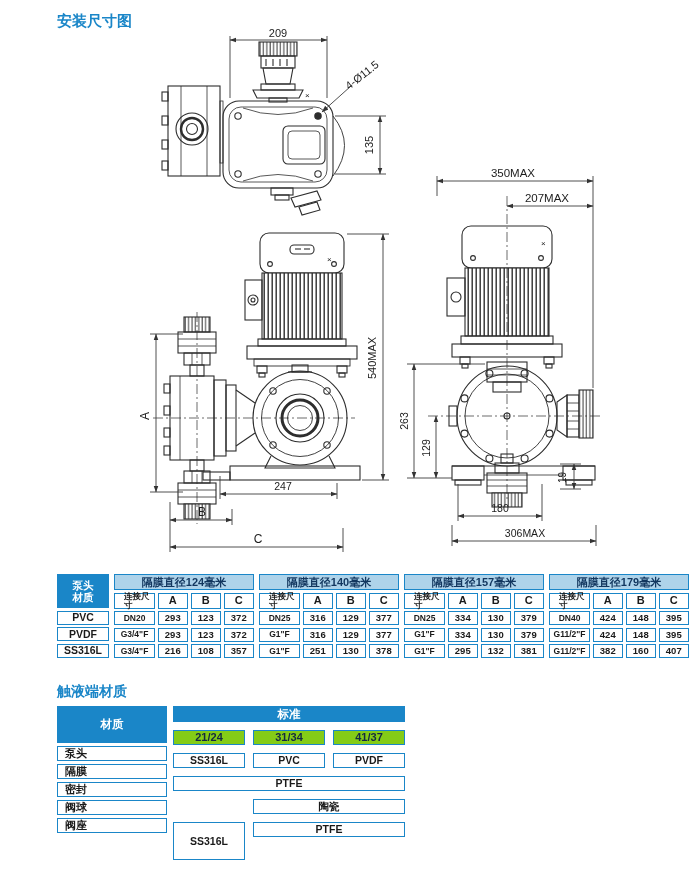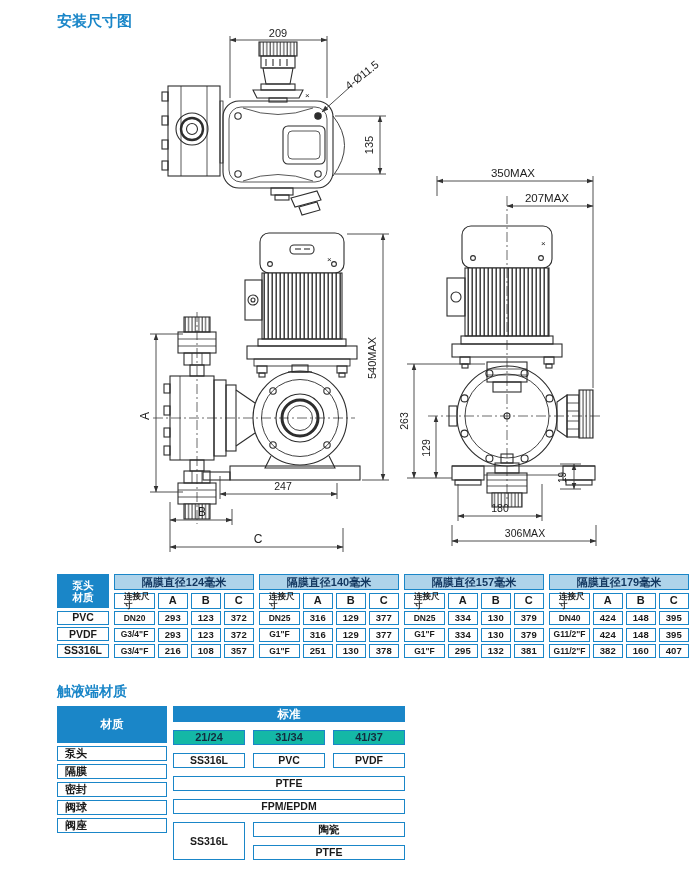--- a/index.html
+++ b/index.html
@@ -48,21 +48,21 @@
   .mt-left .hd{
     background:#1a86c8;color:#fff;font-weight:bold;font-size:11.5px;border:1.5px solid #1a86c8;
     display:flex;align-items:center;justify-content:center;box-sizing:border-box;
   }
   .mt-label{justify-content:flex-start;padding-left:7px;font-size:11px;}
   .mt-right{display:grid;grid-template-columns:72px 72px 72px;grid-template-rows:16px 15px 15px 15px 15px 15px 15px;gap:8px;width:222px;}
   .mt-std{
     grid-column:1 / span 3;background:#1a86c8;color:#fff;font-weight:bold;font-size:11.5px;
     border:1.5px solid #1a86c8;display:flex;align-items:center;justify-content:center;box-sizing:border-box;
   }
-  .mt-sub{background:#14b8a6;color:#142a40;font-size:11px;}
+  .mt-sub{background:#84cc16;color:#142a40;font-size:11px;}
   .mt-val{font-size:10.5px;}
   .span3{grid-column:1 / span 3;}
   .span23{grid-column:2 / span 2;}
   .rowspan2{grid-row:6 / span 2;grid-column:1;}
 </style>
 </head>
 <body>
 
 <div class="page">
 
@@ -434,20 +434,19 @@
     </div>
     <div class="mt-right">
       <div class="mt-std">标准</div>
       <div class="cellbox mt-sub">21/24</div>
       <div class="cellbox mt-sub">31/34</div>
       <div class="cellbox mt-sub">41/37</div>
       <div class="cellbox mt-val">SS316L</div>
       <div class="cellbox mt-val">PVC</div>
       <div class="cellbox mt-val">PVDF</div>
       <div class="cellbox mt-val span3">PTFE</div>
-      <div class="cellbox mt-val span3">FPM/EPDM</div>
       <div class="cellbox mt-val rowspan2">SS316L</div>
       <div class="cellbox mt-val span23">陶瓷</div>
       <div class="cellbox mt-val span23">PTFE</div>
     </div>
   </div>
 
 </div>
 
 </body></html>

